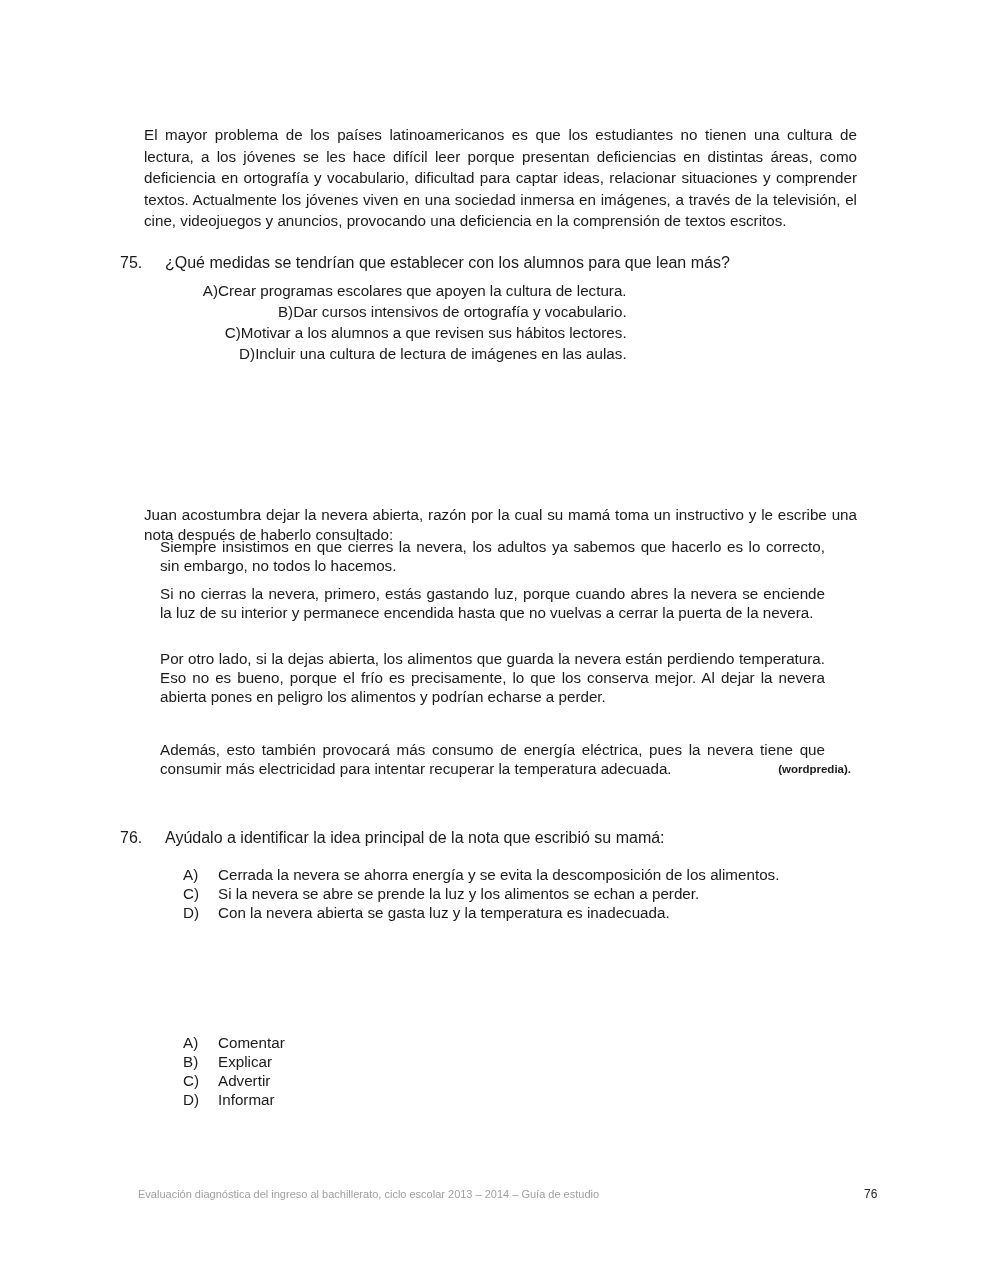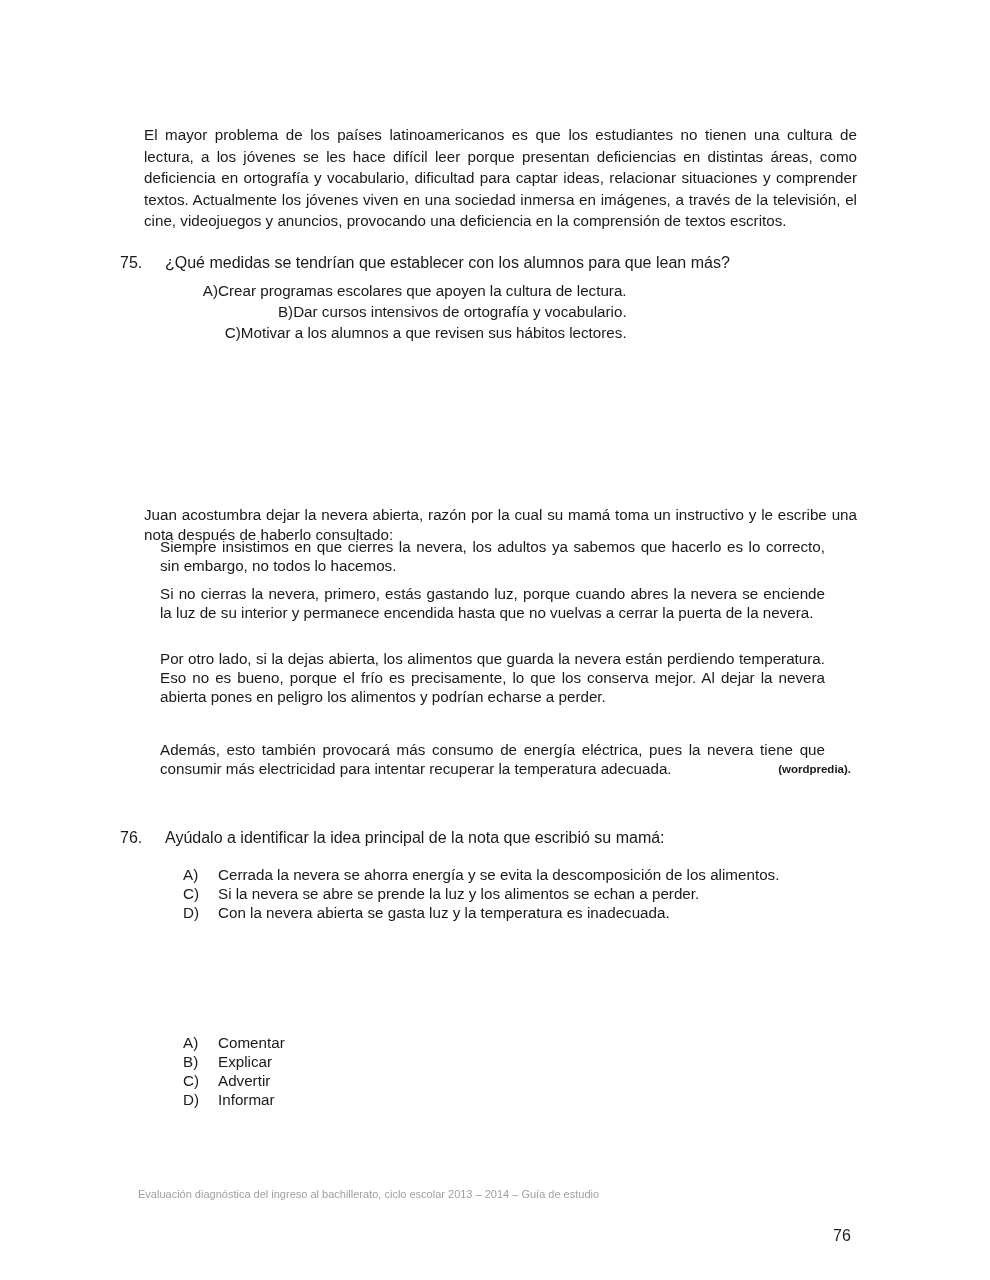--- a/index.html
+++ b/index.html
@@ -10,36 +10,37 @@
           text-align: justify; margin: 16px; }
   .q-head { position: absolute; left: 120px; font-size: 16px; line-height: 20px; white-space: nowrap; }
   .q-num { display: inline-block; width: 45px; }
   .opts { position: absolute; left: 183px; font-size: 15.2px; line-height: 19px; margin: 0; padding: 0; list-style: none; }
   .opts li { white-space: nowrap; }
   .opt-letter { display: inline-block; width: 35px; }
   .note { position: absolute; left: 160px; width: 665px; font-size: 15.2px; line-height: 19px;
           text-align: justify; margin: 0; }
   .source { position: absolute; right: 139px; top: 763px; font-size: 11.5px; font-weight: bold; }
   .footer { position: absolute; left: 138px; top: 1188px; font-size: 11px; color: #a0a0a0; }
-  .page-num { position: absolute; left: 833px; top: 1187px; font-size: 16px; color: #222; margin-top: 40px; }
+  .page-num { position: absolute; left: 864px; top: 1187px; font-size: 12px; color: #222; }
 </style>
 </head>
 <body>
 
 <div class="page">
 
   <p class="para" style="top:108px;">El mayor problema de los países latinoamericanos es que los estudiantes no tienen una cultura de lectura, a los jóvenes se les hace difícil leer porque presentan deficiencias en distintas áreas, como deficiencia en ortografía y vocabulario, dificultad para captar ideas, relacionar situaciones y comprender textos. Actualmente los jóvenes viven en una sociedad inmersa en imágenes, a través de la televisión, el cine, videojuegos y anuncios, provocando una deficiencia en la comprensión de textos escritos.</p>
 
   <div class="q-head" style="top:253px;">
     <span class="q-num">75.</span><span>¿Qué medidas se tendrían que establecer con los alumnos para que lean más?</span>
   </div>
   <ul class="opts" style="top:280px; line-height:21px;text-align:right;">
     <li><span class="opt-letter">A)</span><span>Crear programas escolares que apoyen la cultura de lectura.</span></li>
     <li><span class="opt-letter">B)</span><span>Dar cursos intensivos de ortografía y vocabulario.</span></li>
     <li><span class="opt-letter">C)</span><span>Motivar a los alumnos a que revisen sus hábitos lectores.</span></li>
+    <li><span class="opt-letter">D)</span><span>Incluir una cultura de lectura de imágenes en las aulas.</span></li>
   </ul>
 
   <p class="para" style="top:489px; line-height:20px;">Juan acostumbra dejar la nevera abierta, razón por la cual su mamá toma un instructivo y le escribe una nota después de haberlo consultado:</p>
   <p class="note" style="top:537px;">Siempre insistimos en que cierres la nevera, los adultos ya sabemos que hacerlo es lo correcto, sin embargo, no todos lo hacemos.</p>
   <p class="note" style="top:584px;">Si no cierras la nevera, primero, estás gastando luz, porque cuando abres la nevera se enciende la luz de su interior y permanece encendida hasta que no vuelvas a cerrar la puerta de la nevera.</p>
   <p class="note" style="top:649px;">Por otro lado, si la dejas abierta, los alimentos que guarda la nevera están perdiendo temperatura. Eso no es bueno, porque el frío es precisamente, lo que los conserva mejor. Al dejar la nevera abierta pones en peligro los alimentos y podrían echarse a perder.</p>
   <p class="note" style="top:714px;margin-top:26px;">Además, esto también provocará más consumo de energía eléctrica, pues la nevera tiene que consumir más electricidad para intentar recuperar la temperatura adecuada.</p>
   <div class="source">(wordpredia).</div>
 
   <div class="q-head" style="top:828px;">

